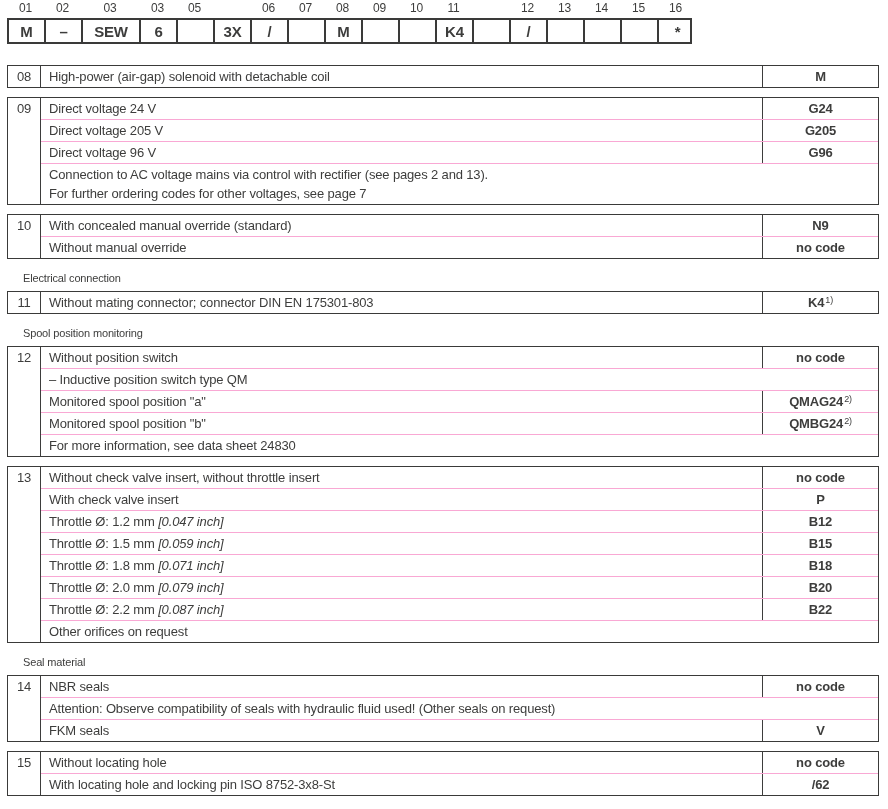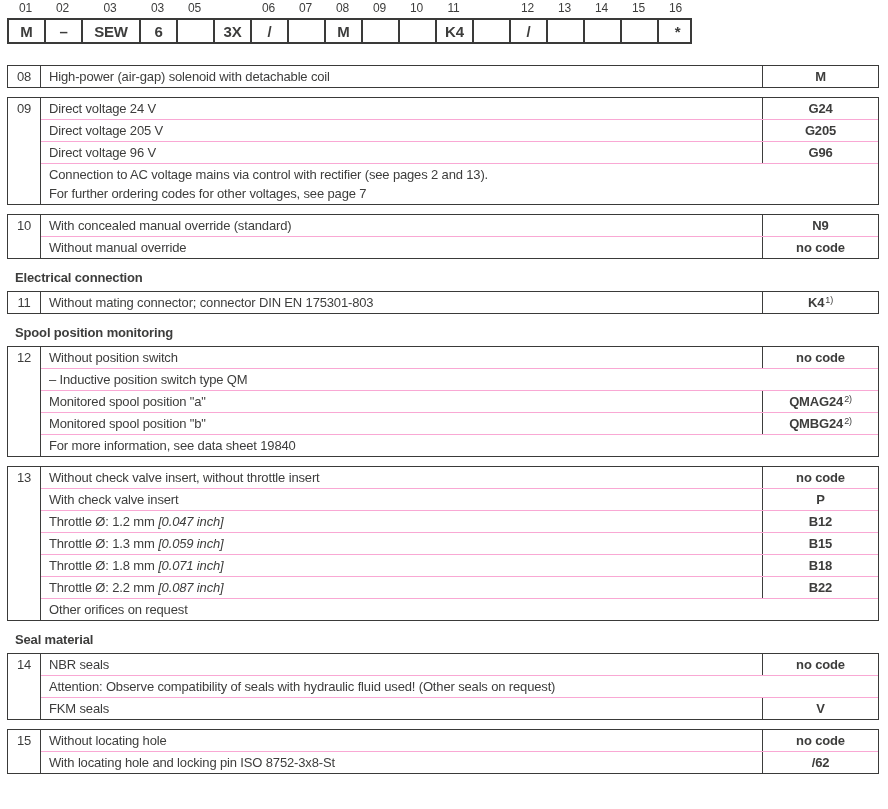--- a/index.html
+++ b/index.html
@@ -34,22 +34,22 @@
   }
   .strip-cells .cell.wide { width: 58px; flex: 0 0 58px; }
   .strip-cells .cell:last-child { border-right: none; }
 
   
   .sections { width: 872px; }
   .section { margin-top: 9px; }
   .section.first { margin-top: 21px; }
   .section.with-heading { margin-top: 11px; }
   .heading {
-    font-weight: bold; font-size: 13px;
-    margin: 0 0 5px 8px; line-height: 16px;
+    font-weight: normal; font-size: 11px;
+    margin: 0 0 5px 16px; line-height: 16px;
   }
   .group {
     display: flex; width: 872px;
     border: 1.5px solid #3a3a39;
     background: #fff;
   }
   .numcol {
     width: 33px; flex: 0 0 33px;
     border-right: 1px solid #3d3d3c;
     text-align: center; font-size: 13px;
@@ -223,21 +223,21 @@
               </div>
             </div>
             <div class="row">
               <div class="desc"><span>Monitored spool position "b"</span></div>
               <div class="codecell">
                 <span>QMBG24</span>
                 <sup>2)</sup>
               </div>
             </div>
             <div class="row span">
-              <div class="desc"><span>For more information, see data sheet 19840</span></div>
+              <div class="desc"><span>For more information, see data sheet 24830</span></div>
             </div>
           </div>
         </div>
       </div>
       <div class="section">
         <div class="group">
           <div class="numcol">13</div>
           <div class="rows">
             <div class="row">
               <div class="desc"><span class="b">Without </span><span>check valve insert, </span><span class="b">without </span><span>throttle insert</span></div>
@@ -251,29 +251,35 @@
                 <span>P</span>
               </div>
             </div>
             <div class="row">
               <div class="desc"><span>Throttle Ø: 1.2 mm </span><span class="i">[0.047 inch]</span></div>
               <div class="codecell">
                 <span>B12</span>
               </div>
             </div>
             <div class="row">
-              <div class="desc"><span>Throttle Ø: 1.3 mm </span><span class="i">[0.059 inch]</span></div>
+              <div class="desc"><span>Throttle Ø: 1.5 mm </span><span class="i">[0.059 inch]</span></div>
               <div class="codecell">
                 <span>B15</span>
               </div>
             </div>
             <div class="row">
               <div class="desc"><span>Throttle Ø: 1.8 mm </span><span class="i">[0.071 inch]</span></div>
               <div class="codecell">
                 <span>B18</span>
+              </div>
+            </div>
+            <div class="row">
+              <div class="desc"><span>Throttle Ø: 2.0 mm </span><span class="i">[0.079 inch]</span></div>
+              <div class="codecell">
+                <span>B20</span>
               </div>
             </div>
             <div class="row">
               <div class="desc"><span>Throttle Ø: 2.2 mm </span><span class="i">[0.087 inch]</span></div>
               <div class="codecell">
                 <span>B22</span>
               </div>
             </div>
             <div class="row span">
               <div class="desc"><span>Other orifices on request</span></div>

